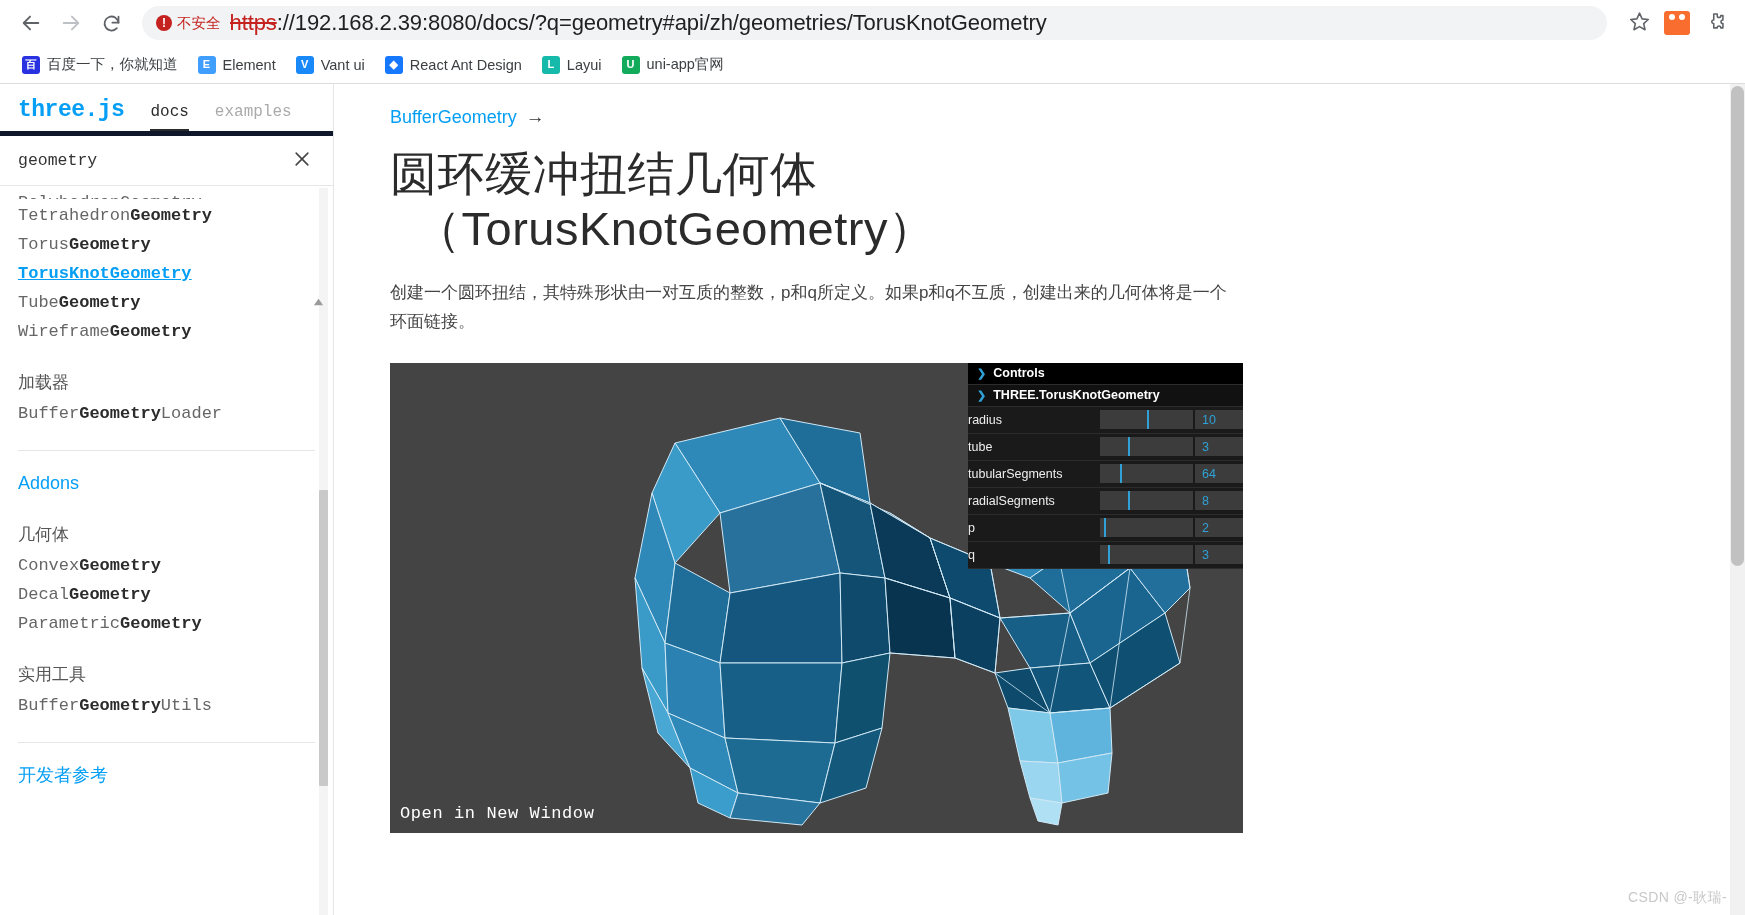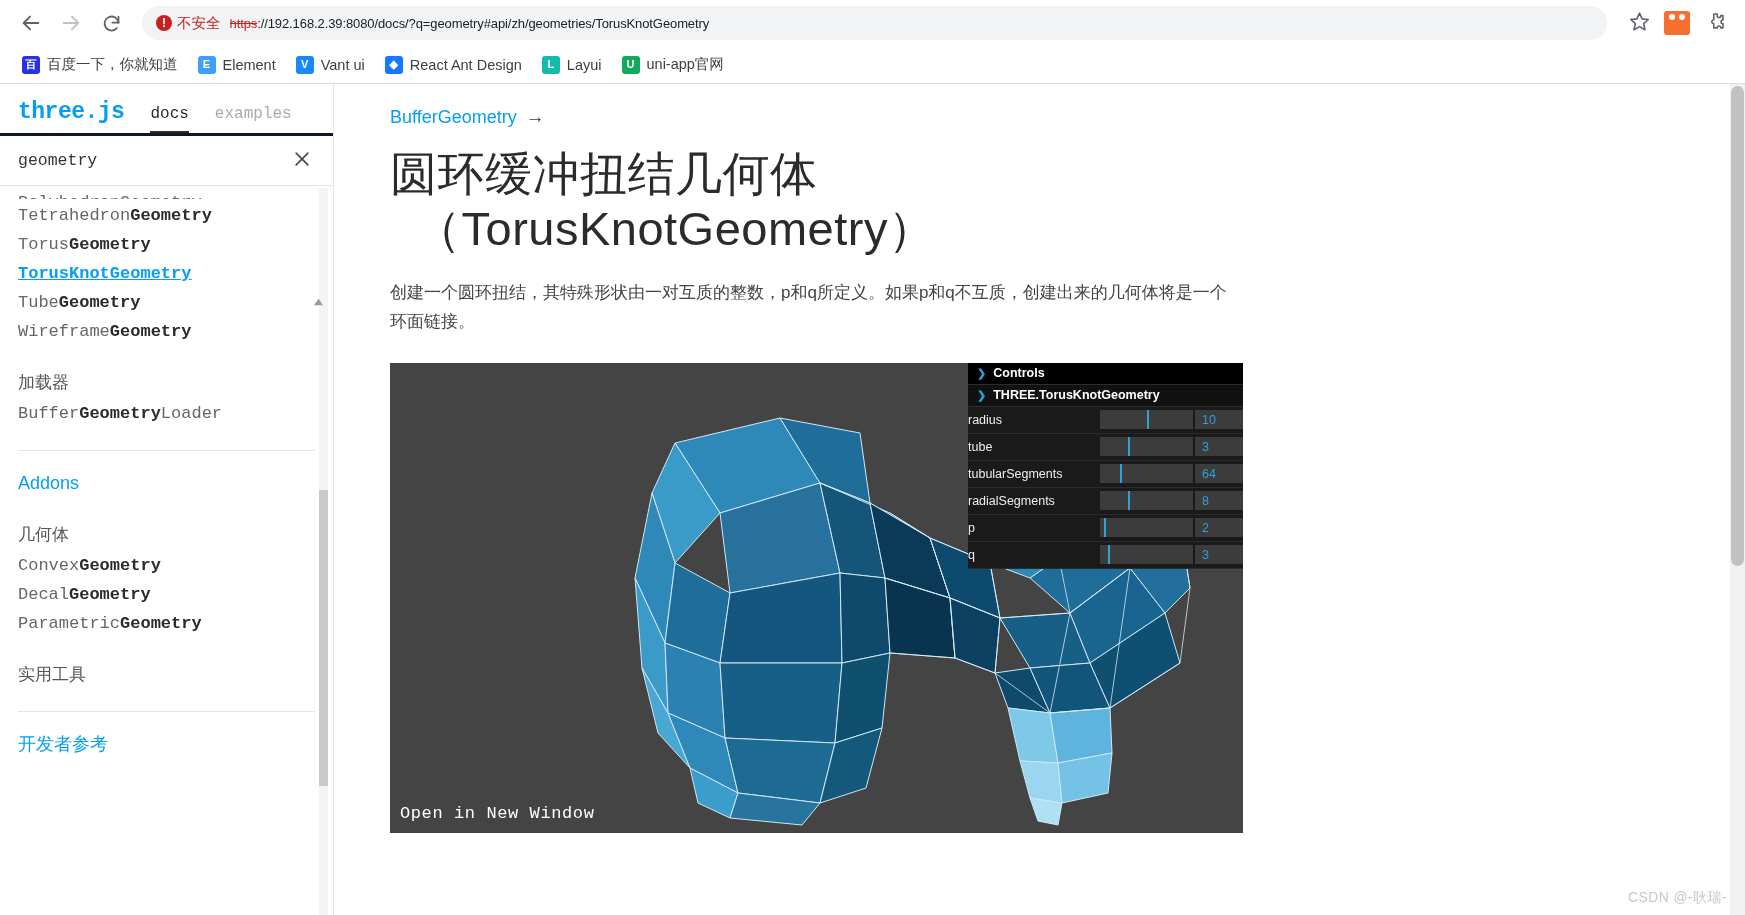--- a/index.html
+++ b/index.html
@@ -34,21 +34,21 @@
     display: flex; align-items: center; gap: 5px;
     font-size: 14.5px; color: #c5221f; flex: none;
   }
   #not-secure-chip .warn-dot {
     width: 16px; height: 16px; border-radius: 50%;
     background: #c5221f; color: #fff; font-size: 12px; font-weight: bold;
     display: flex; align-items: center; justify-content: center;
     line-height: 1;
   }
   #url-text {
-    font-size: 13px; color: #202124; white-space: nowrap;
+    font-size: 22px; color: #202124; white-space: nowrap;
     overflow: hidden; text-overflow: ellipsis; letter-spacing: -0.1px;
   }
   #url-text .scheme-strike {
     color: #c5221f; text-decoration: line-through;
   }
   #url-text .host-path { color: #202124; }
 
   .tool-icon {
     width: 32px; height: 32px; flex: none;
     display: flex; align-items: center; justify-content: center;
@@ -87,21 +87,21 @@
 
   
   #sidebar {
     width: 334px; flex: none; height: 100%;
     border-right: 1px solid #e6e6e6;
     display: flex; flex-direction: column; position: relative;
     background: #ffffff;
   }
   #sidebar-header {
     height: 52px; display: flex; align-items: flex-end; gap: 26px;
-    padding: 0 18px 0 18px; border-bottom: 3px solid #0f172a;
+    padding: 0 18px 0 18px; border-bottom: 5px solid #0f172a;
   }
   #brand {
     font-family: "Liberation Mono", monospace;
     font-size: 23px; font-weight: bold; color: #049ef4;
     letter-spacing: -0.5px; padding-bottom: 8px;
   }
   .doc-tab {
     font-family: "Liberation Mono", monospace;
     font-size: 16px; color: #aaaaaa; padding-bottom: 8px;
     border-bottom: 2px solid transparent;
@@ -372,20 +372,21 @@
 
       <div class="nav-divider"></div>
       <div class="nav-section-head">Addons</div>
 
       <div class="nav-group-title">几何体</div>
       <div class="nav-item"><span>Convex</span><b>Geometry</b></div>
       <div class="nav-item"><span>Decal</span><b>Geometry</b></div>
       <div class="nav-item"><span>Parametric</span><b>Geometry</b></div>
 
       <div class="nav-group-title">实用工具</div>
+      <div class="nav-item"><span>Buffer</span><b>Geometry</b><span>Utils</span></div>
 
       <div class="nav-divider"></div>
       <div class="nav-section-head">开发者参考</div>
     </div>
 
     <div id="sidebar-scrollbar-track">
       <div id="sb-arrow-up">
         <svg width="11" height="11" viewBox="0 0 12 12" fill="currentColor">
             <polygon points="6,2 11,9 1,9"></polygon>
           </svg>

